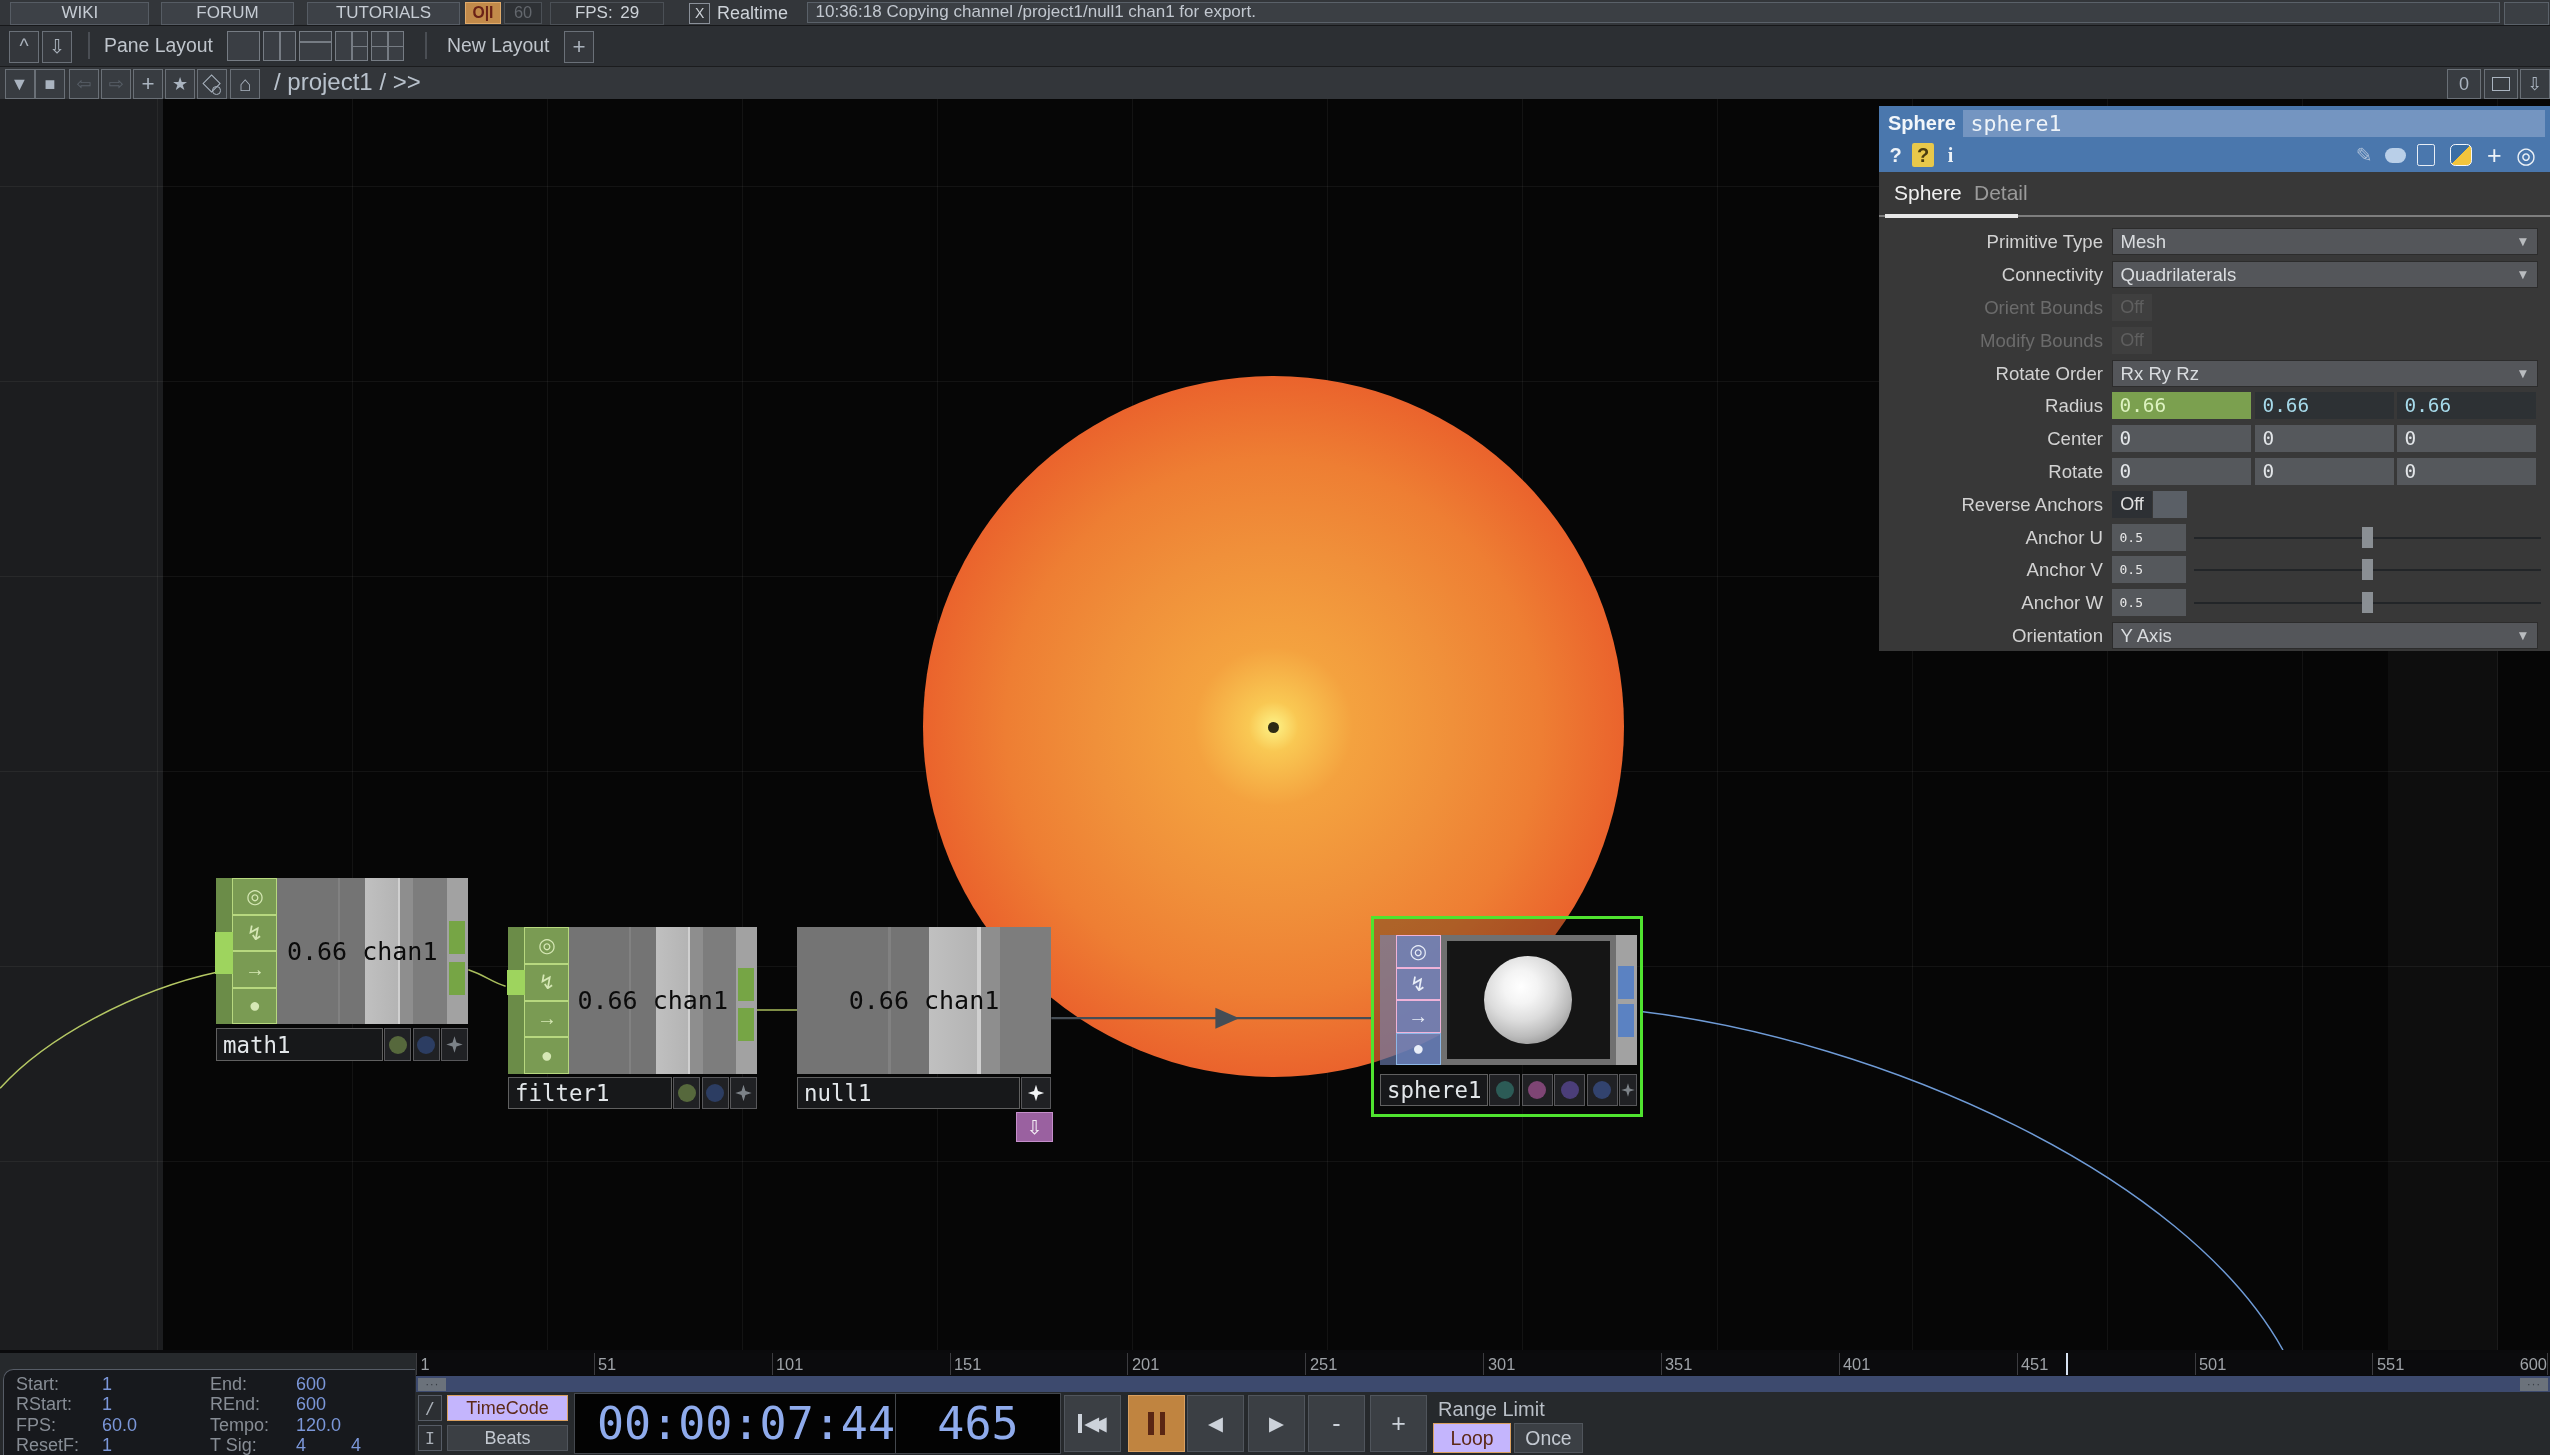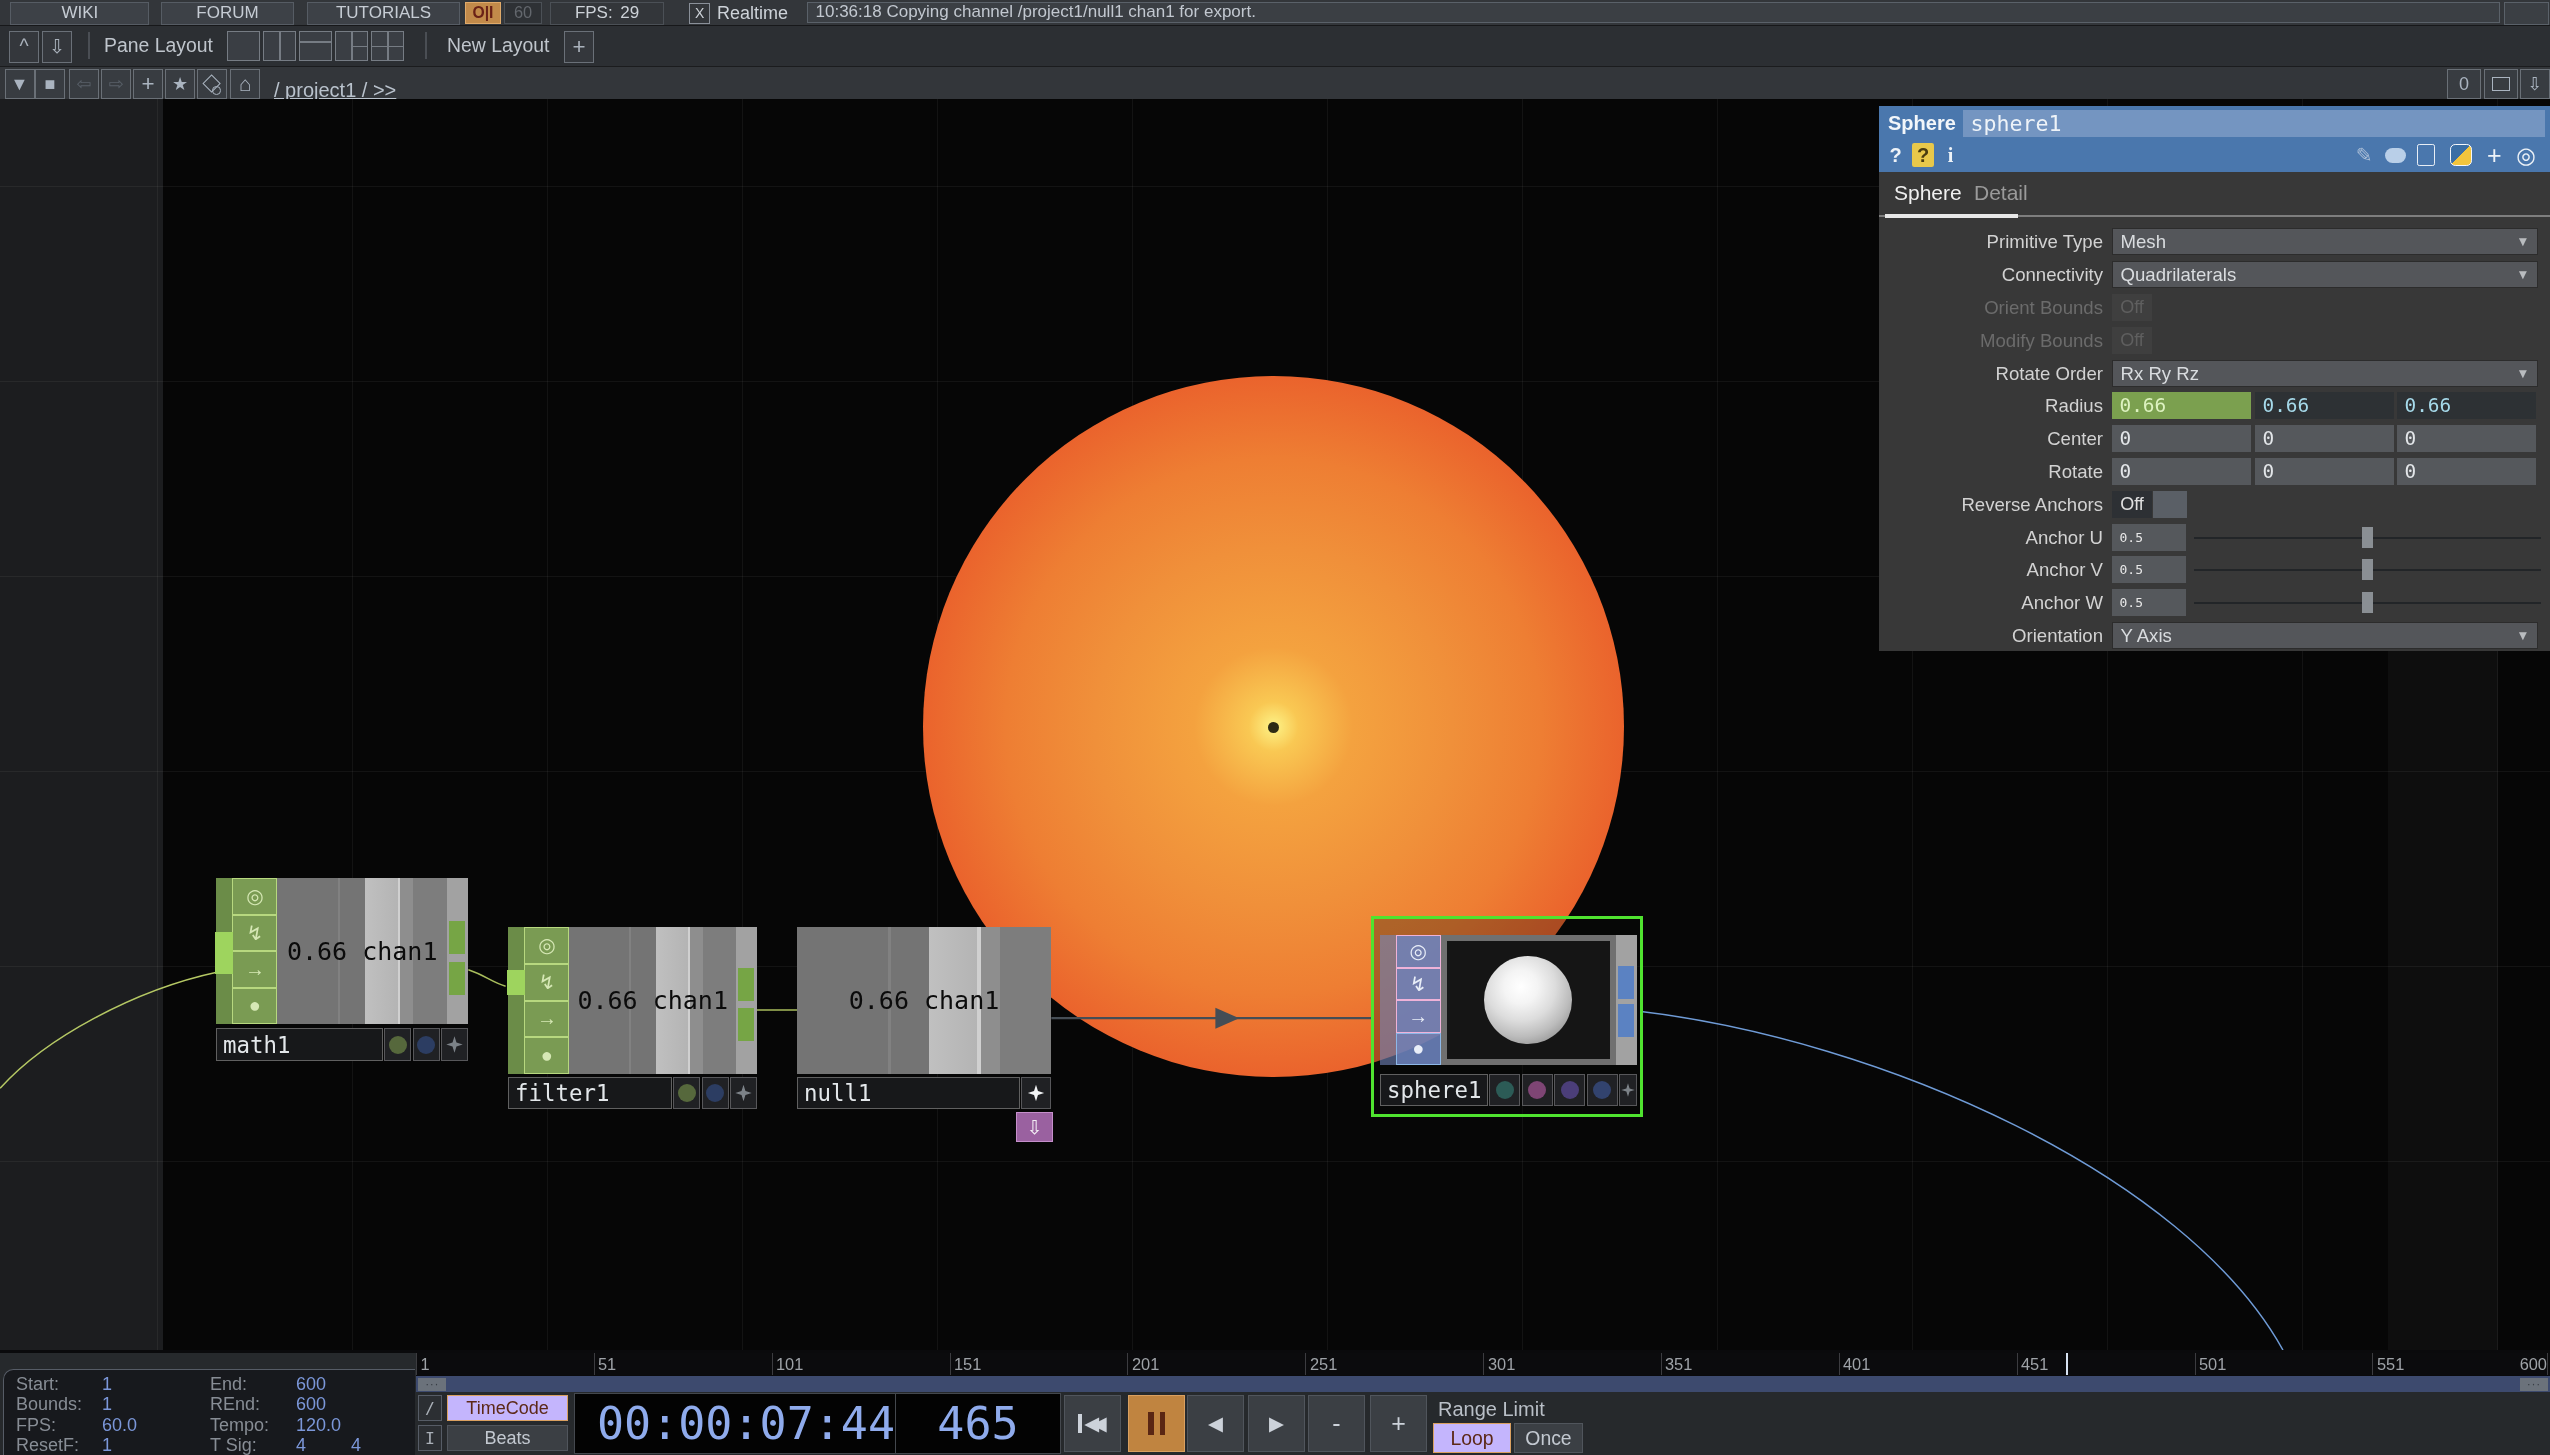--- a/index.html
+++ b/index.html
@@ -33,21 +33,21 @@
   .vsep{position:absolute;top:6px;width:1.5px;height:27px;background:#4a4e54;}
   .lb-label{position:absolute;top:8.2px;font-size:19.4px;color:#bfc5cc;}
   .preset{position:absolute;top:5.2px;width:33px;height:30px;background:#3a3e44;border:0.7px solid #767c84;box-sizing:border-box;}
   .preset i{position:absolute;background:#767c84;}
 
   
   #pathbar{left:0;top:67px;width:2550px;height:32px;background:#33363a;border-bottom:1.5px solid #101112;}
   .pbtn{position:absolute;top:2.2px;width:28px;height:28px;background:#383c41;border:0.7px solid #6a7077;
         display:flex;align-items:center;justify-content:center;font-size:18px;color:#aab4c0;}
   .pbtn.dim{color:#596069;}
-  #path-text{position:absolute;left:274px;top:12px;font-size:20px;color:#b9c2cc;text-decoration:underline;}
+  #path-text{position:absolute;left:274px;top:1px;font-size:24px;color:#b9c2cc;}
   .searchicon{position:relative;width:18px;height:18px;display:block;}
   .searchicon:before{content:"";position:absolute;left:2.2px;top:2.2px;width:11.2px;height:11.2px;border:1.5px solid #aab4c0;transform:rotate(45deg);}
   .searchicon:after{content:"";position:absolute;right:0px;bottom:-1.5px;width:6.7px;height:6.7px;border:1.5px solid #aab4c0;border-radius:50%;}
 
   
   #network{left:0;top:99px;width:2550px;height:1251px;background:#060606;overflow:hidden;}
   #net-grid{left:0;top:0;width:2550px;height:1251px;
      background-image:linear-gradient(90deg,rgba(255,255,255,0.05) 0.7px,transparent 0.7px),
                       linear-gradient(rgba(255,255,255,0.05) 0.7px,transparent 0.7px);
      background-size:195px 195px;background-position:157px 87px;}
@@ -486,21 +486,21 @@
         <div class="playhead" style="left: 1650px;"></div>
       </div>
     <div id="rangebar" class="abs">
       <div class="rhandle" style="left:2.2px;">···</div>
       <div class="rhandle" style="right:2.2px;">···</div>
     </div>
 
     <div id="infopanel" class="abs">
       <div class="inforow inflabel" style="left:12px;top:4.5px;">Start:</div>
       <div class="inforow infval" style="left:98px;top:4.5px;">1</div>
-      <div class="inforow inflabel" style="left:12px;top:24.6px;">Bounds:</div>
+      <div class="inforow inflabel" style="left:12px;top:24.6px;">RStart:</div>
       <div class="inforow infval" style="left:98px;top:24.6px;">1</div>
       <div class="inforow inflabel" style="left:12px;top:45px;">FPS:</div>
       <div class="inforow infval" style="left:98px;top:45px;">60.0</div>
       <div class="inforow inflabel" style="left:12px;top:65px;">ResetF:</div>
       <div class="inforow infval" style="left:98px;top:65px;">1</div>
       <div class="inforow inflabel" style="left:206px;top:4.5px;">End:</div>
       <div class="inforow infval" style="left:292px;top:4.5px;">600</div>
       <div class="inforow inflabel" style="left:206px;top:24.6px;">REnd:</div>
       <div class="inforow infval" style="left:292px;top:24.6px;">600</div>
       <div class="inforow inflabel" style="left:206px;top:45px;">Tempo:</div>

